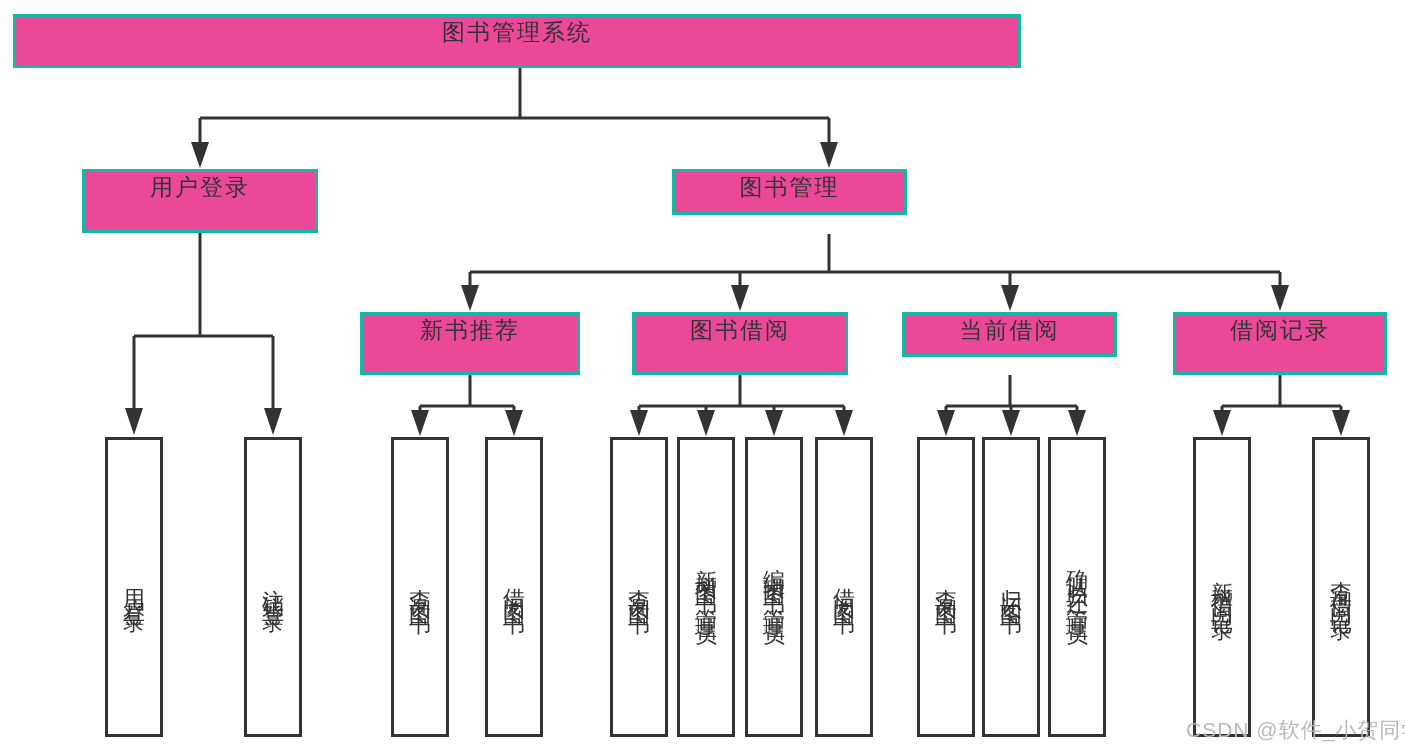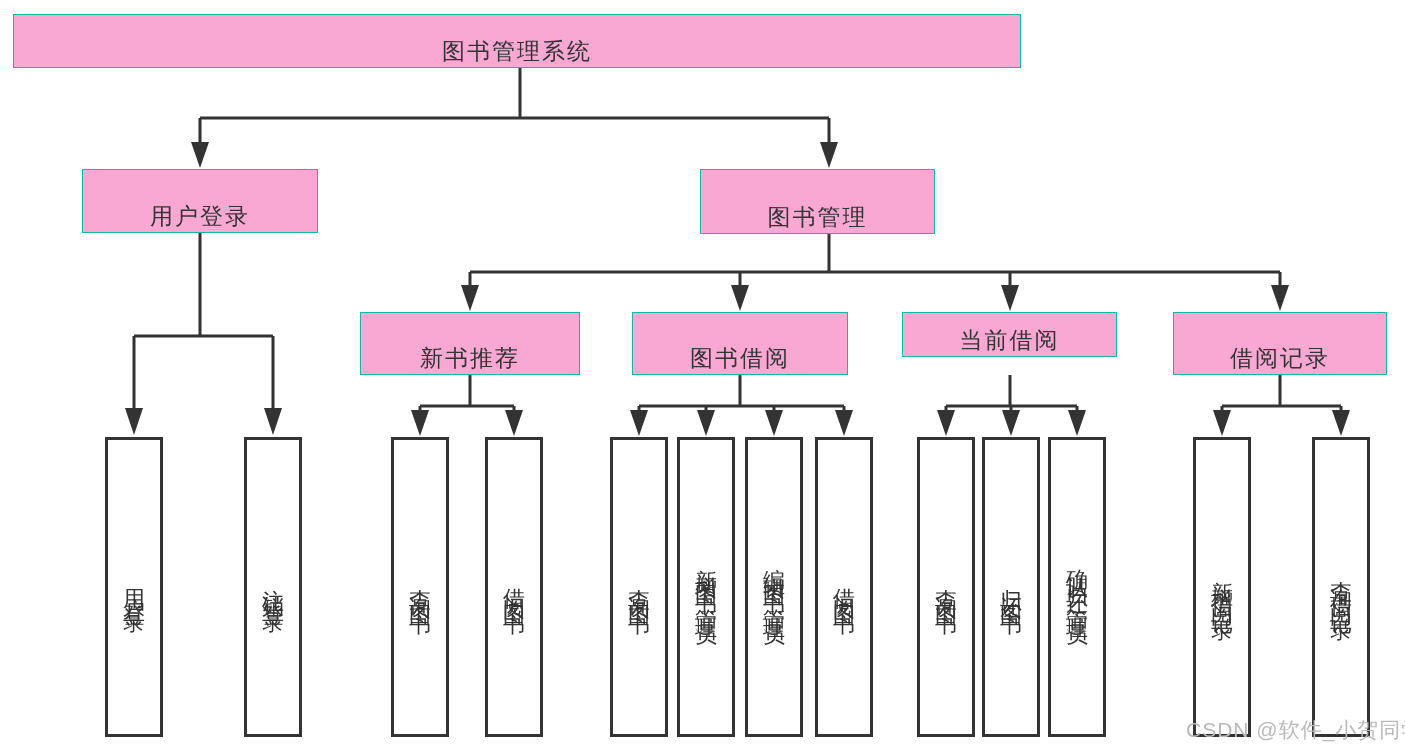--- a/index.html
+++ b/index.html
@@ -12,24 +12,24 @@
     overflow: hidden;
   }
   .connectors {
     position: absolute;
     left: 0; top: 0;
     width: 1405px; height: 747px;
   }
   .hbox {
     position: absolute;
     box-sizing: border-box;
-    background: #f9a8d4;
-    border: 1px solid #14b8a6;
+    background: #ec4899;
+    border: 3px solid #14b8a6;
     display: flex;
-    align-items: flex-end;
+    align-items: flex-start;
     justify-content: center;
     font-size: 23px;
     letter-spacing: 2px;
     color: #333333;
     white-space: nowrap;
   }
   .vbox {
     position: absolute;
     box-sizing: border-box;
     top: 437px;
@@ -107,21 +107,21 @@
     </g>
   </svg>
 
   <div class="hbox" style="left:13px; top:14px; width:1008px; height:54px;">
     <span>图书管理系统</span>
   </div>
 
   <div class="hbox" style="left:82px; top:169px; width:236px; height:64px;">
     <span>用户登录</span>
   </div>
-  <div class="hbox" style="left:700px; top:169px; width:235px; height:65px;">
+  <div class="hbox" style="left:672px; top:169px; width:235px; height:46px;">
     <span>图书管理</span>
   </div>
 
   <div class="hbox" style="left:360px; top:312px; width:220px; height:63px;">
     <span>新书推荐</span>
   </div>
   <div class="hbox" style="left:632px; top:312px; width:216px; height:63px;">
     <span>图书借阅</span>
   </div>
   <div class="hbox" style="left:902px; top:312px; width:215px; height:45px;">

